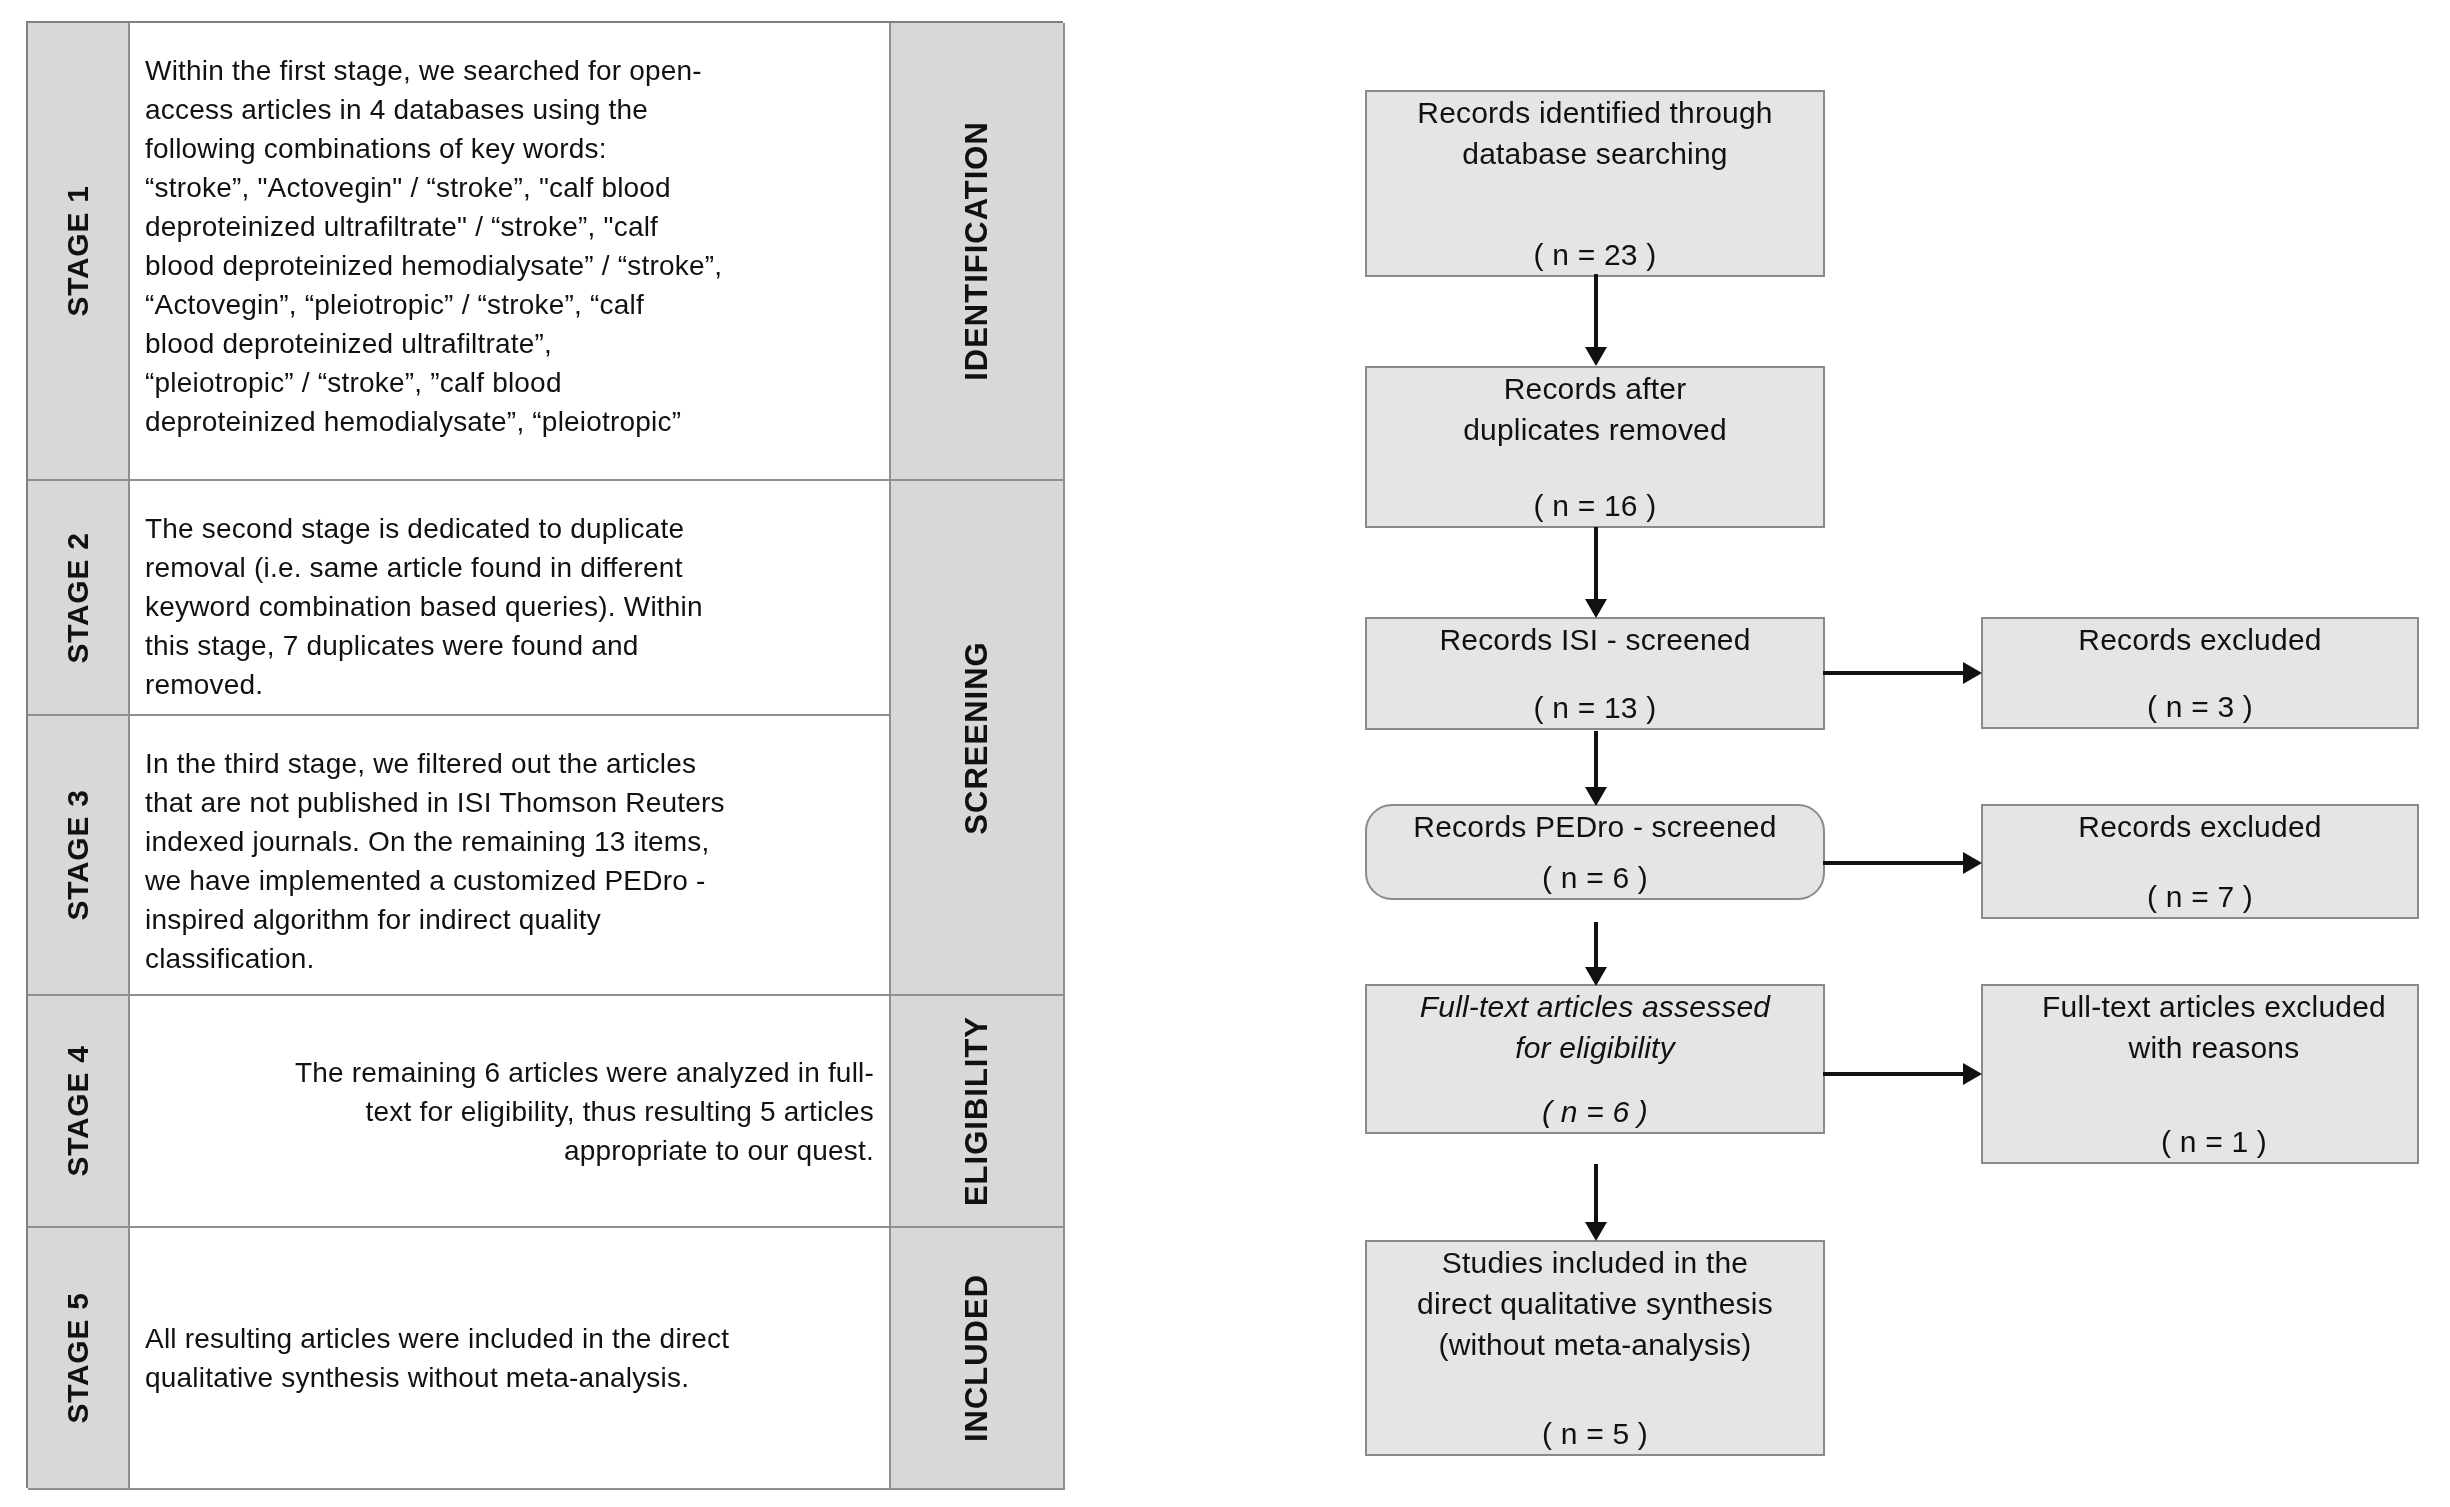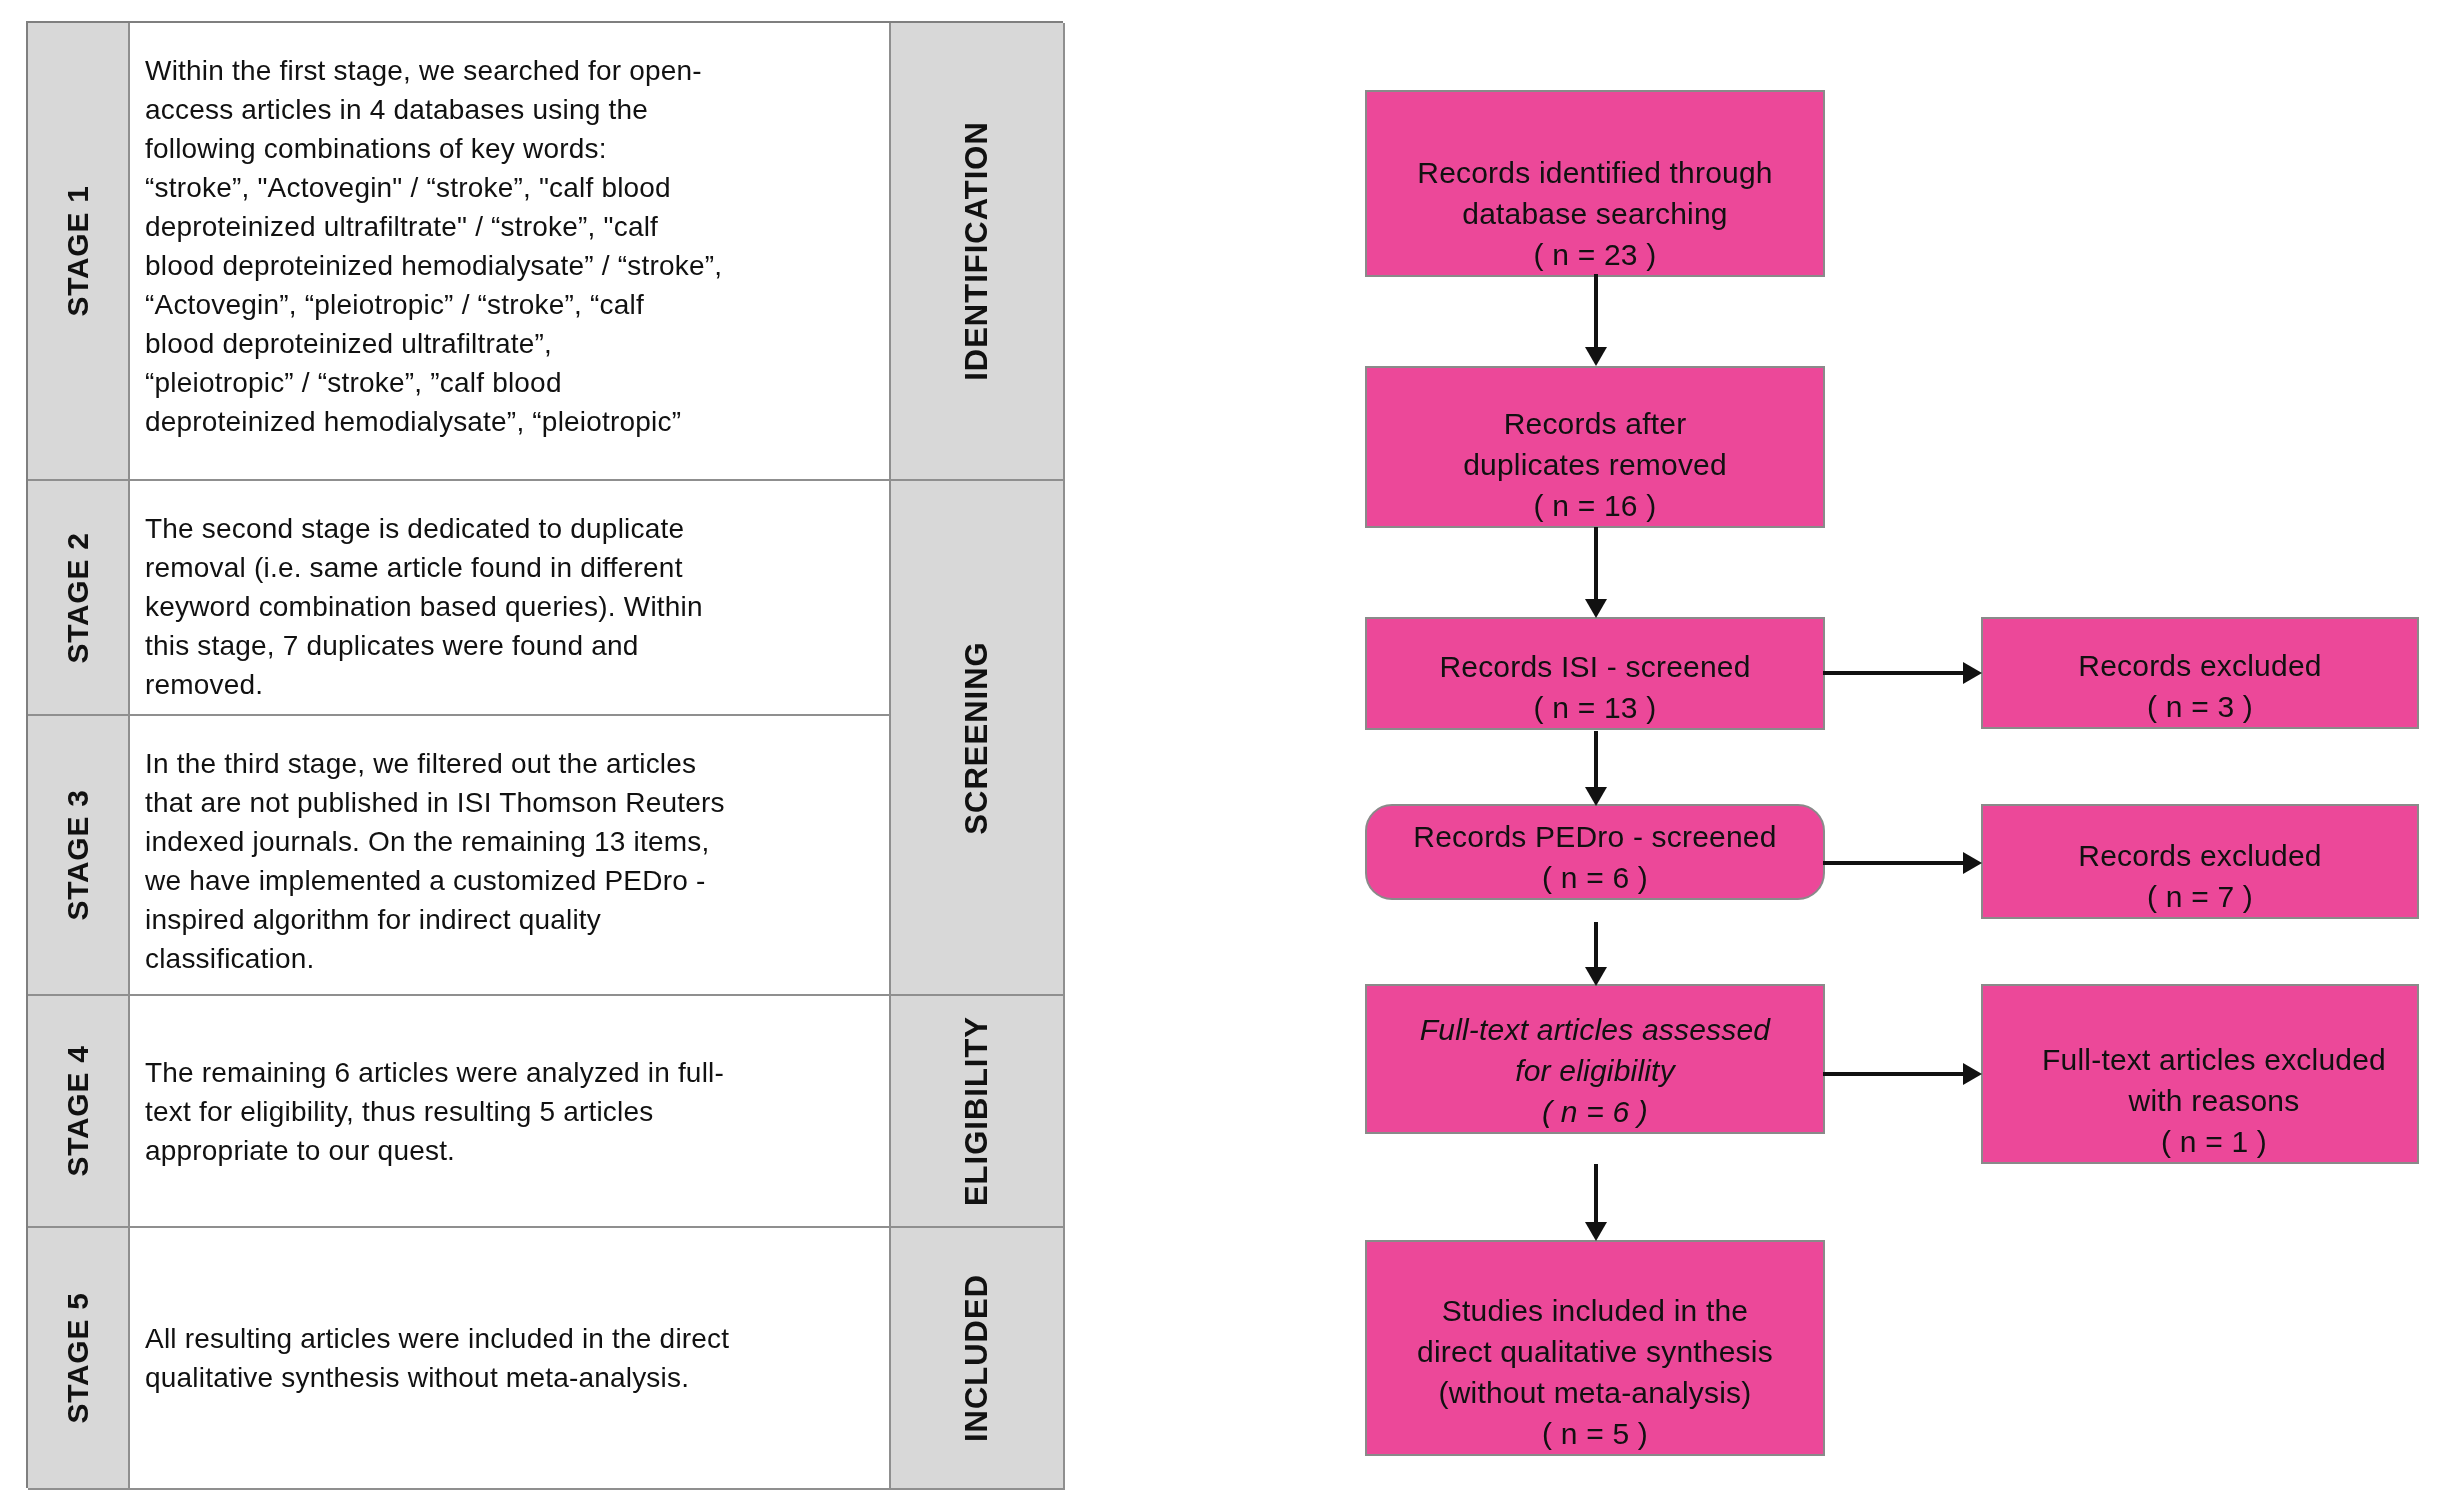--- a/index.html
+++ b/index.html
@@ -48,33 +48,33 @@
     margin: 0;
     font-size: 28px;
     line-height: 39px;
     white-space: pre-line;
     letter-spacing: 0.2px;
   }
   .c1 { grid-column: 1; }
   .c2 { grid-column: 2; }
   .c3 { grid-column: 3; }
   .r1 { grid-row: 1; } .r2 { grid-row: 2; } .r3 { grid-row: 3; }
-  .r4 { grid-row: 4; } .r5 { grid-row: 5; }
+  .r4 { grid-row: 4; text-align: right; } .r5 { grid-row: 5; }
   .r23 { grid-row: 2 / span 2; }
 
   
   .fbox {
     position: absolute;
     box-sizing: border-box;
     border: 2.1px solid var(--box-border, #8a8a8a);
-    background: #ec4899;
+    background: #e5e5e5;
     display: flex;
     flex-direction: column;
     align-items: center;
-    justify-content: flex-end;
+    justify-content: space-between;
     text-align: center;
   }
   .fbox-label, .fbox-n {
     font-size: 30px;
     line-height: 41px;
     white-space: pre-line;
     letter-spacing: 0.2px;
   }
   .main-col { left: 1365px; width: 460px; }
   .side-col { left: 1981px; width: 438px; }

